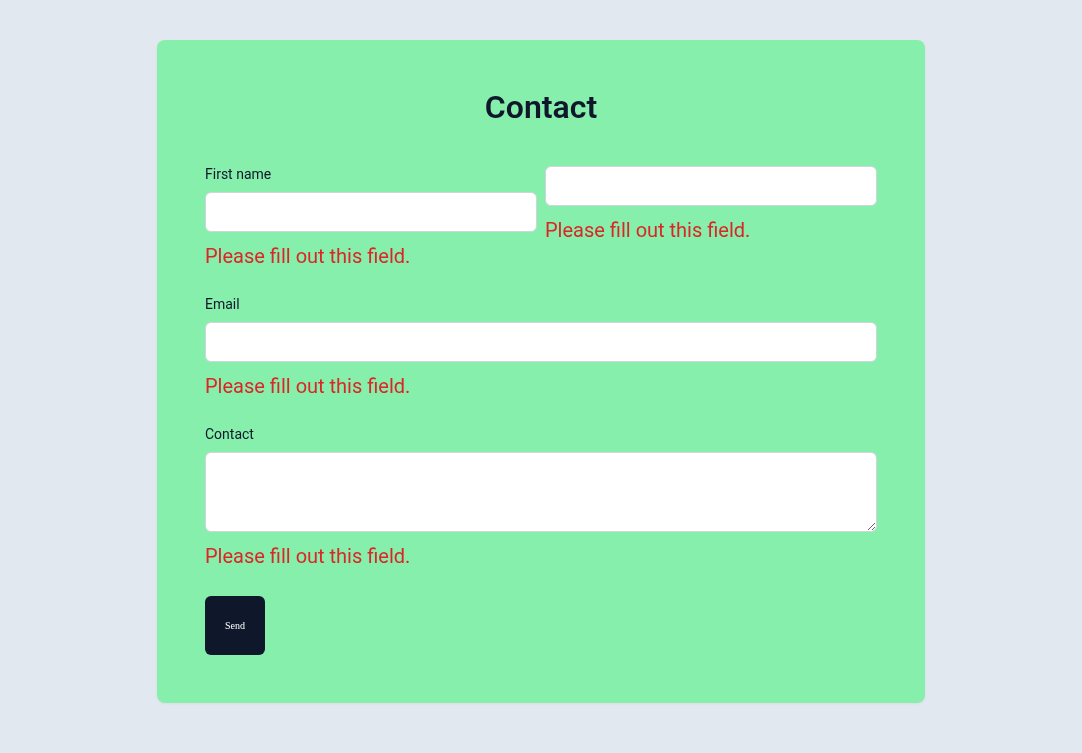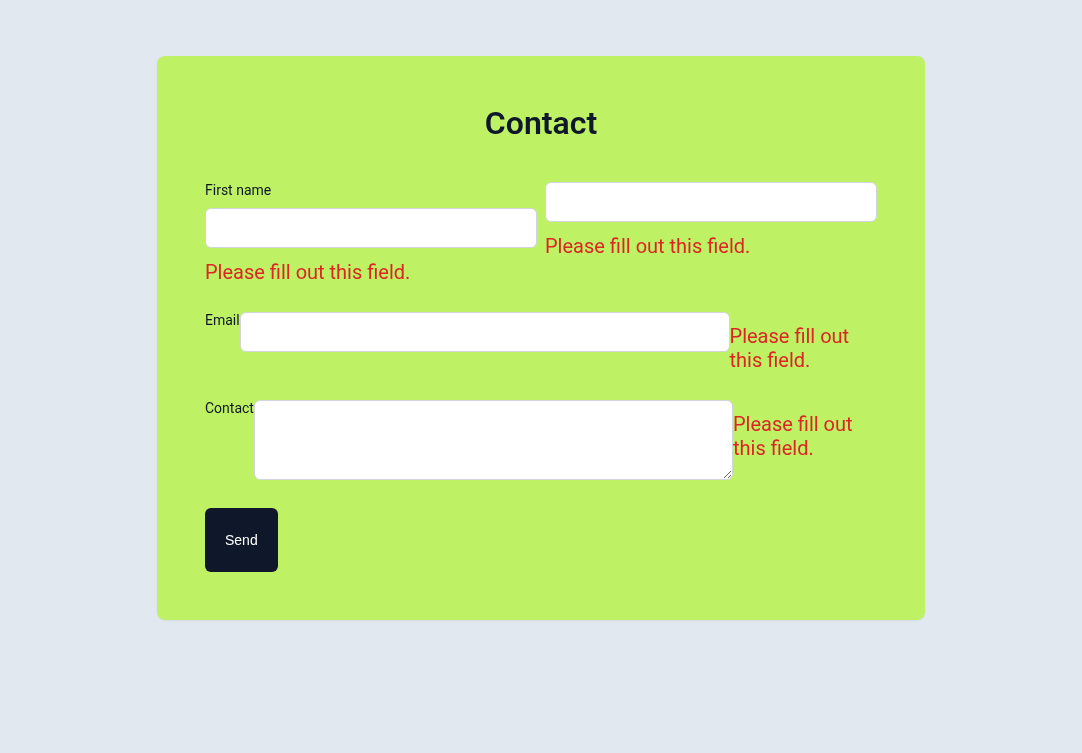--- a/index.html
+++ b/index.html
@@ -8,23 +8,23 @@
       padding: 0;
     }
     body {
       background-color: #e2e8f0;
       font-family: -apple-system, BlinkMacSystemFont, "Segoe UI", Roboto, "Helvetica Neue", Arial, sans-serif;
       color: #0f172a;
       padding: 40px 20px;
       min-height: 753px;
     }
     .card {
-      background: #bef264;
+      background: #86efac;
       max-width: 768px;
-      margin: 16px auto;
+      margin: 0 auto;
       border-radius: 8px;
       padding: 48px;
       box-shadow: 0 1px 3px rgba(0,0,0,0.05);
     }
     .title {
       text-align: center;
       font-size: 32px;
       font-weight: 600;
       color: #0f172a;
       margin-bottom: 40px;
@@ -35,21 +35,21 @@
       margin-bottom: 28px;
     }
     .field {
       flex: 1;
       display: flex;
       flex-direction: column;
     }
     .field-full {
       margin-bottom: 28px;
       display: flex;
-      flex-direction: row;
+      flex-direction: column;
     }
     .label {
       font-size: 14px;
       color: #0f172a;
       margin-bottom: 10px;
     }
     .input, .textarea {
       width: 100%;
       border: 1px solid #d1d5db;
       border-radius: 6px;
@@ -70,24 +70,24 @@
       color: #dc2626;
       font-size: 20px;
       margin-top: 12px;
     }
     .submit-btn {
       background-color: #0f172a;
       color: #ffffff;
       border: none;
       border-radius: 6px;
       padding: 24px 20px;
-      font-size: 14px;
+      font-size: 10px;
       font-weight: 500;
       cursor: pointer;
-      font-family: Liberation Sans, sans-serif;
+      font-family: Liberation Serif, serif;
     }
     .form-error {
       color: #dc2626;
       font-size: 16px;
       margin-top: 24px;
     }
   </style>
 </head>
 <body>
 

